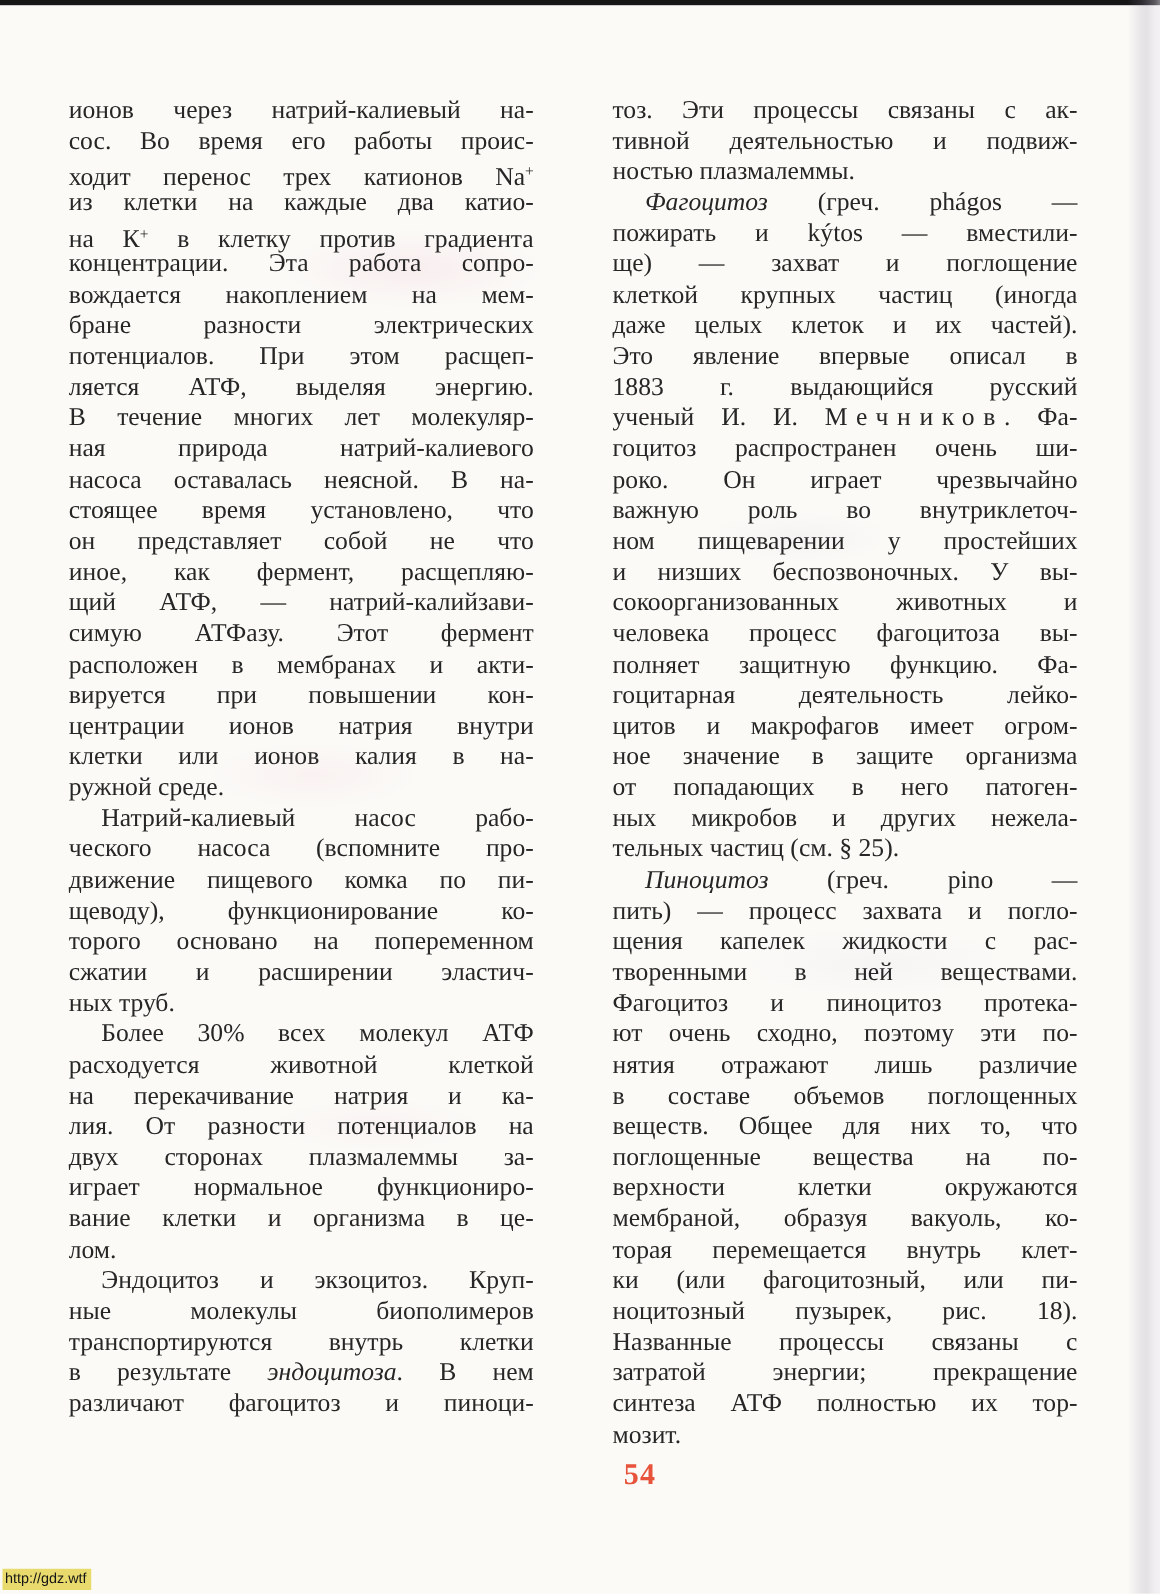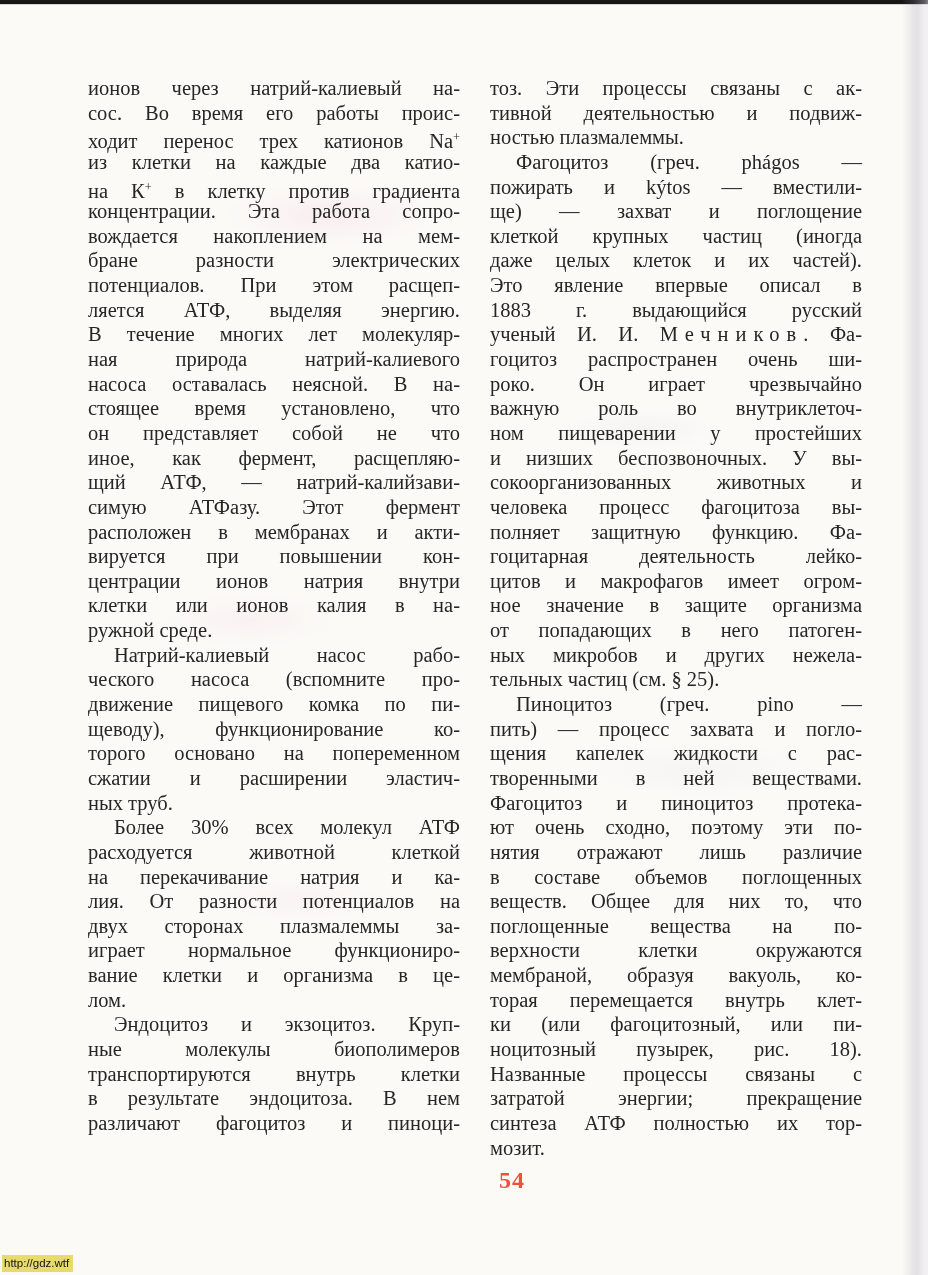--- a/index.html
+++ b/index.html
@@ -48,33 +48,33 @@
       rgba(222,218,230,0.35) 85%,
       rgba(235,232,240,0.5) 100%);
   }
   .col {
     position: absolute;
     top: 76px;
     width: 372px;
     font-size: 20.5px;
     line-height: 24.65px;
   }
-  .col-left  { left: 88px;  }
+  .col-left  { left: 55px;  }
   .col-right { left: 490px; }
   .line {
     text-align: justify;
     text-align-last: justify;
     white-space: normal;
     height: 24.65px;
     overflow: visible;
   }
   .line.end { text-align-last: left; }
   .line.in  { text-indent: 26px; }
   .b   { font-weight: normal; }
-  .i   { }
+  .i   { font-style: italic; }
   .sp  { letter-spacing: 0.34em; }
   .sup { font-size: 0.6em; vertical-align: 0.55em; }
   .page-number {
     position: absolute;
     top: 1167px;
     left: 0;
     width: 928px;
     text-align: center;
     font-family: "Liberation Serif", serif;
     font-weight: bold;

